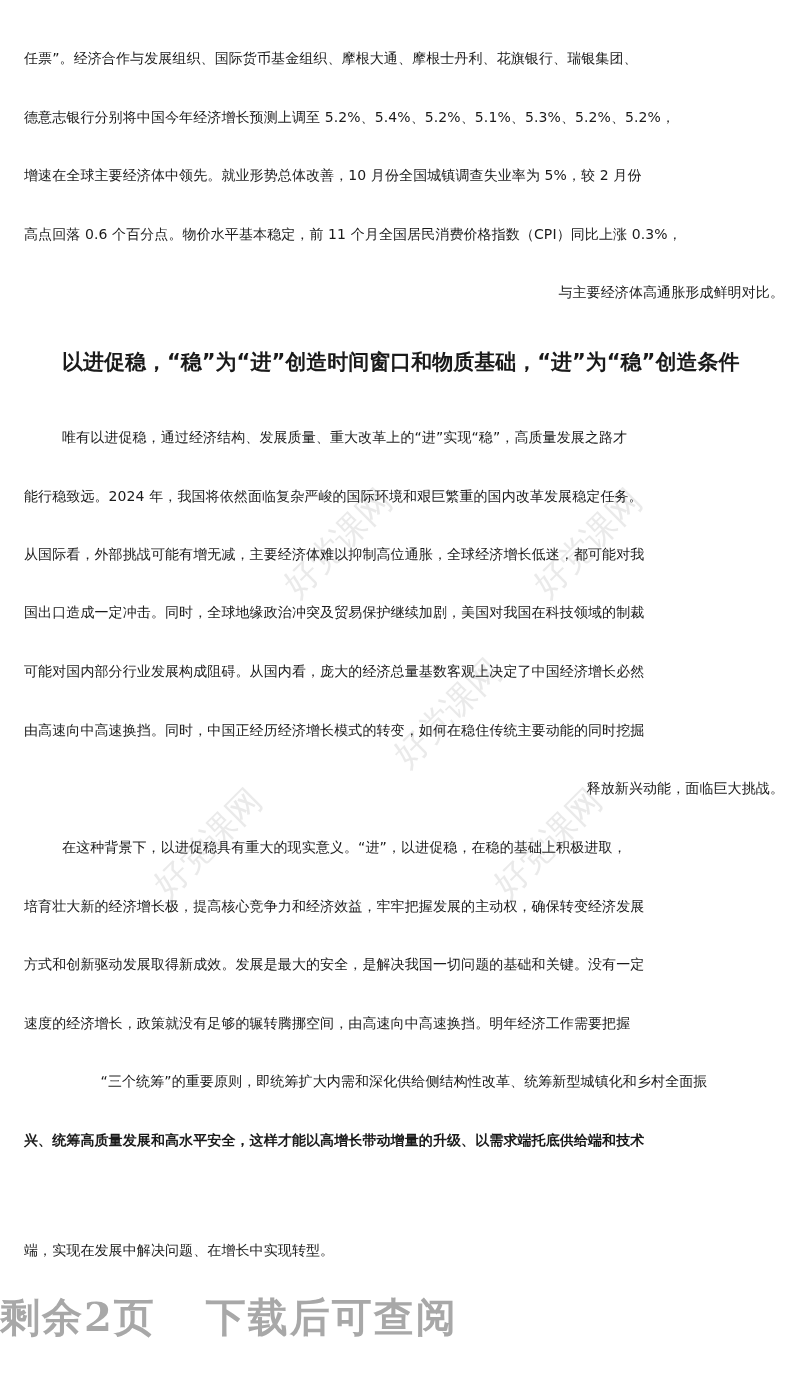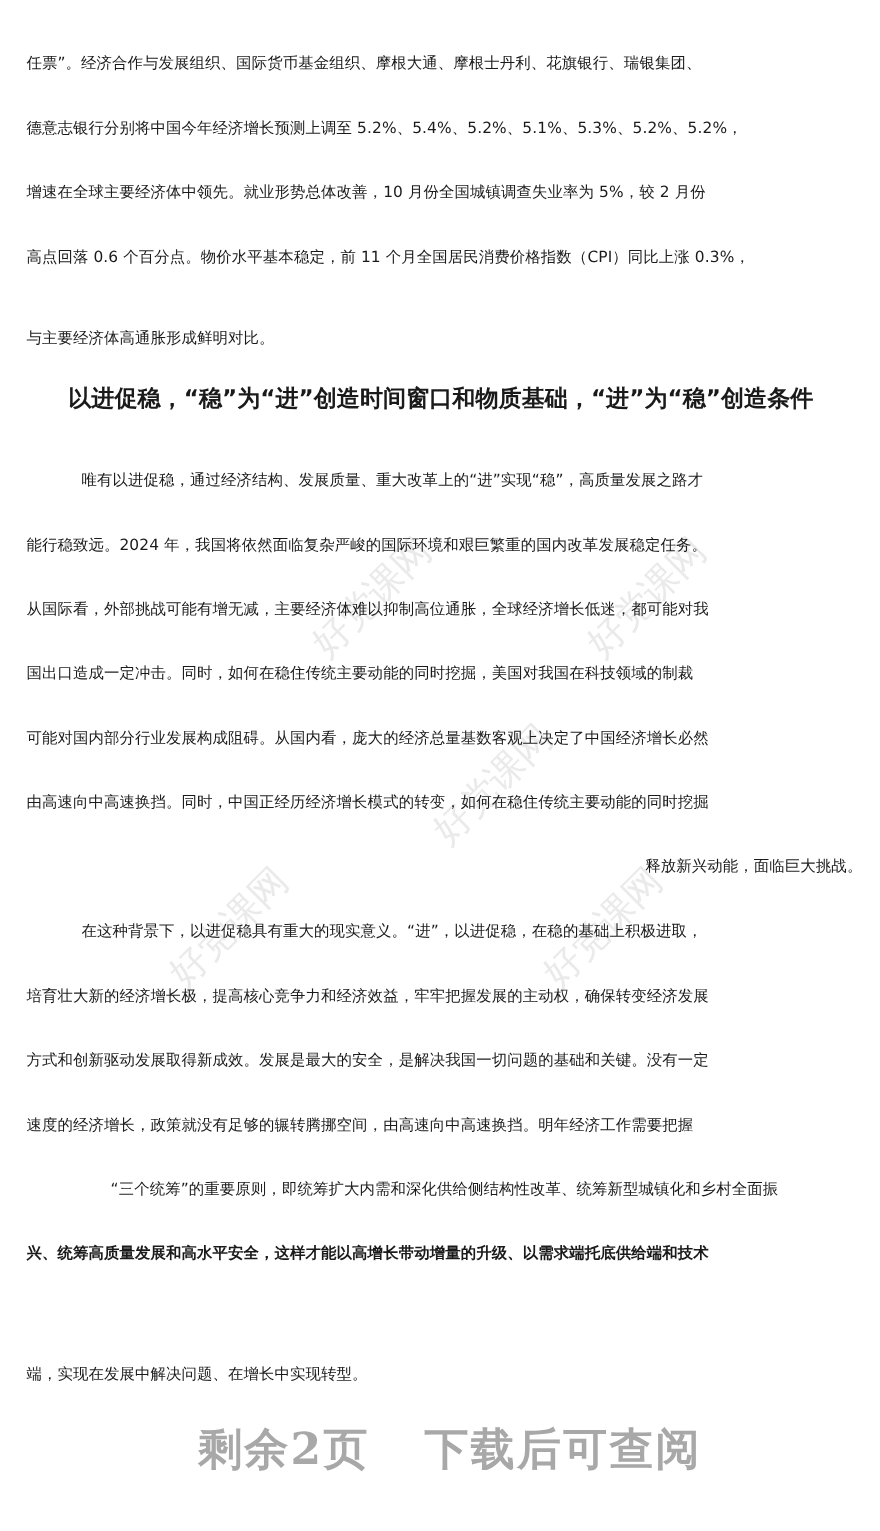--- a/index.html
+++ b/index.html
@@ -1,27 +1,27 @@
 <!DOCTYPE html>
 <html><head>
 <meta charset="utf-8">
 <style>
   html, body { margin: 0; padding: 0; background: #ffffff; }
   body { width: 800px; height: 1392px; position: relative; overflow: hidden;
          font-family: "DejaVu Sans", "Liberation Sans", sans-serif; color: #1a1a1a; }
   .page { position: absolute; left: 0; top: 0; width: 800px; height: 1392px; }
   .line { position: absolute; left: 24px; width: 760px; font-size: 14px; line-height: 24px;
           white-space: nowrap; letter-spacing: 0.1px; }
-  .line.indent { left: 74px; width: 722px; }
+  .line.indent { left: 62px; width: 722px; }
   .heading { position: absolute; left: 62px; top: 350px; font-size: 21px; font-weight: bold;
              line-height: 24px; white-space: nowrap; }
   .watermark { position: absolute; color: rgba(180,180,180,0.28); font-size: 34px;
                transform: rotate(-45deg); white-space: nowrap; pointer-events: none;
                font-family: "DejaVu Sans", sans-serif; }
-  .footer-banner { position: absolute; left: 0; width: 638px; top: 1290px; text-align: right;
+  .footer-banner { position: absolute; left: 0; width: 638px; top: 1290px; text-align: left;
                    font-size: 40px; font-weight: bold; color: #a8a8a8;
                    font-family: "DejaVu Serif", "Liberation Serif", serif; letter-spacing: 2px; }
   .footer-banner span { display: inline-block; }
   .footer-banner .gap { width: 50px; }
 </style>
 </head>
 <body>
 
 <div class="page">
 
@@ -29,30 +29,30 @@
   <div class="watermark" style="left:520px; top:520px;">好党课网</div>
   <div class="watermark" style="left:380px; top:690px;">好党课网</div>
   <div class="watermark" style="left:140px; top:820px;">好党课网</div>
   <div class="watermark" style="left:480px; top:820px;">好党课网</div>
 
   <div>
     <div class="line" style="top:46px;">任票”。经济合作与发展组织、国际货币基金组织、摩根大通、摩根士丹利、花旗银行、瑞银集团、</div>
     <div class="line" style="top:105px;">德意志银行分别将中国今年经济增长预测上调至 5.2%、5.4%、5.2%、5.1%、5.3%、5.2%、5.2%，</div>
     <div class="line" style="top:163px;">增速在全球主要经济体中领先。就业形势总体改善，10 月份全国城镇调查失业率为 5%，较 2 月份</div>
     <div class="line" style="top:222px;">高点回落 0.6 个百分点。物价水平基本稳定，前 11 个月全国居民消费价格指数（CPI）同比上涨 0.3%，</div>
-    <div class="line" style="top:296px;">与主要经济体高通胀形成鲜明对比。</div>
+    <div class="line" style="top:280px;text-align:right;">与主要经济体高通胀形成鲜明对比。</div>
   </div>
 
   <div class="heading">以进促稳，“稳”为“进”创造时间窗口和物质基础，“进”为“稳”创造条件</div>
 
   <div>
     <div class="line indent" style="top:425px;">唯有以进促稳，通过经济结构、发展质量、重大改革上的“进”实现“稳”，高质量发展之路才</div>
     <div class="line" style="top:484px;">能行稳致远。2024 年，我国将依然面临复杂严峻的国际环境和艰巨繁重的国内改革发展稳定任务。</div>
     <div class="line" style="top:542px;">从国际看，外部挑战可能有增无减，主要经济体难以抑制高位通胀，全球经济增长低迷，都可能对我</div>
-    <div class="line" style="top:600px;">国出口造成一定冲击。同时，如何在稳住传统主要动能的同时挖掘，美国对我国在科技领域的制裁</div>
+    <div class="line" style="top:600px;">国出口造成一定冲击。同时，全球地缘政治冲突及贸易保护继续加剧，美国对我国在科技领域的制裁</div>
     <div class="line" style="top:659px;">可能对国内部分行业发展构成阻碍。从国内看，庞大的经济总量基数客观上决定了中国经济增长必然</div>
     <div class="line" style="top:718px;">由高速向中高速换挡。同时，中国正经历经济增长模式的转变，如何在稳住传统主要动能的同时挖掘</div>
     <div class="line" style="top:776px;text-align:right;">释放新兴动能，面临巨大挑战。</div>
   </div>
 
   <div>
     <div class="line indent" style="top:835px;">在这种背景下，以进促稳具有重大的现实意义。“进”，以进促稳，在稳的基础上积极进取，</div>
     <div class="line" style="top:894px;">培育壮大新的经济增长极，提高核心竞争力和经济效益，牢牢把握发展的主动权，确保转变经济发展</div>
     <div class="line" style="top:952px;">方式和创新驱动发展取得新成效。发展是最大的安全，是解决我国一切问题的基础和关键。没有一定</div>
     <div class="line" style="top:1011px;">速度的经济增长，政策就没有足够的辗转腾挪空间，由高速向中高速换挡。明年经济工作需要把握</div>

